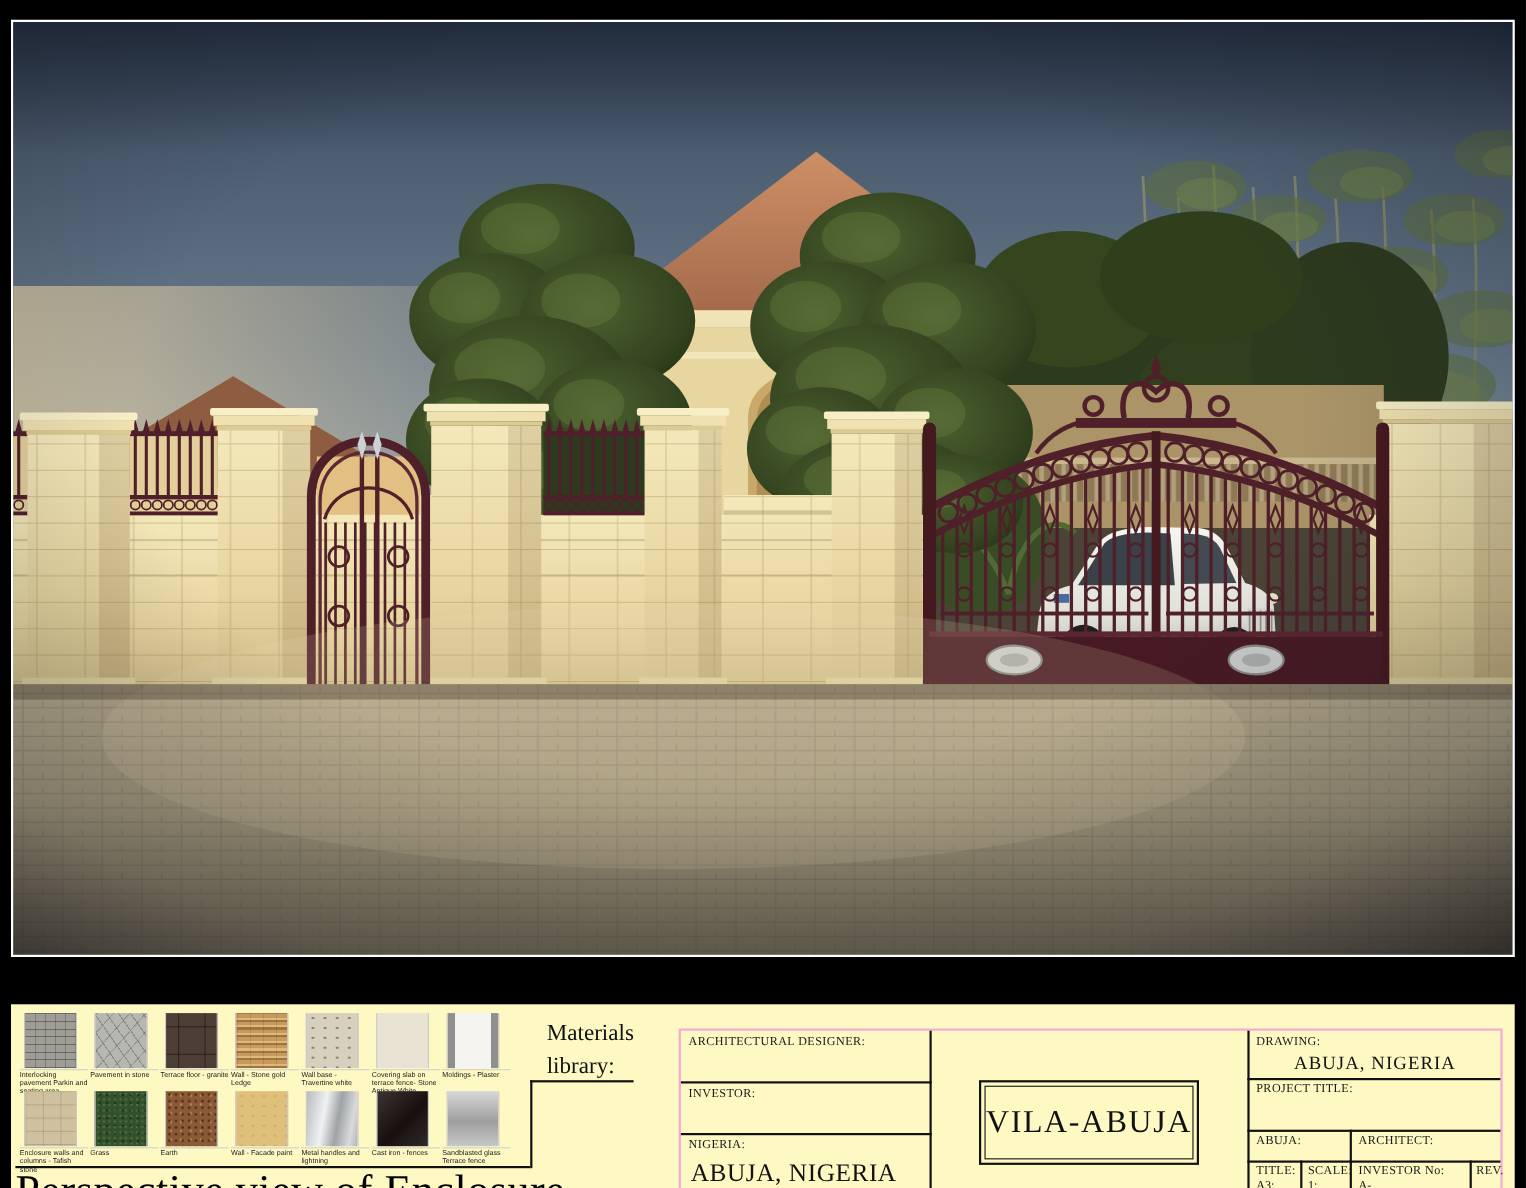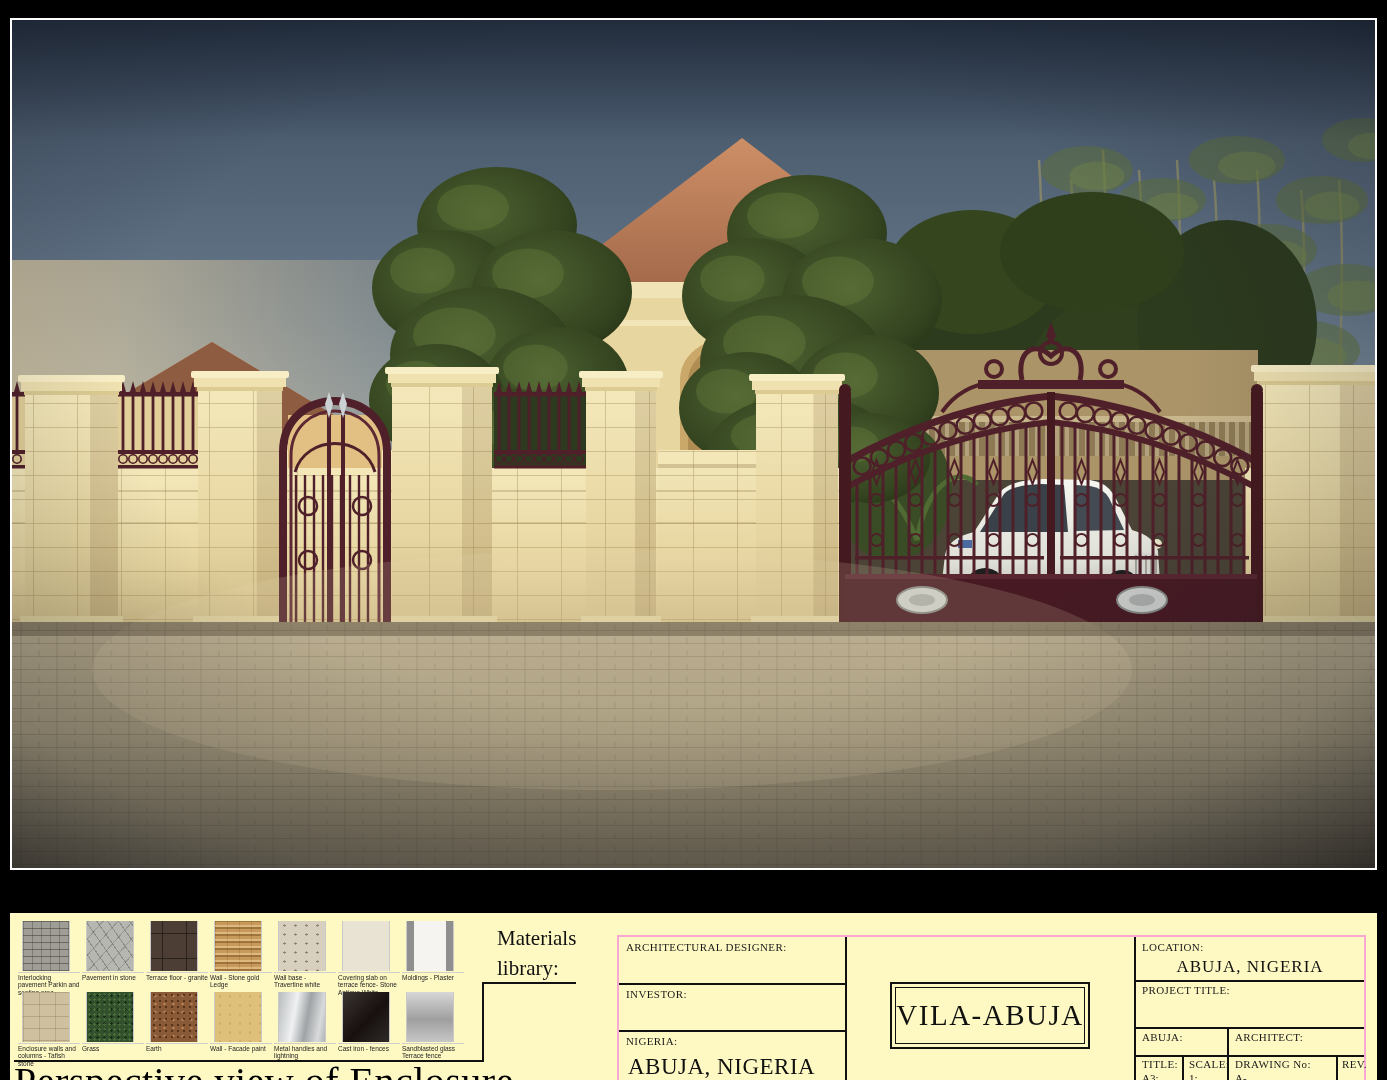--- a/index.html
+++ b/index.html
@@ -35,21 +35,21 @@
   .mat-lib-label{position:absolute;left:487px;top:10px;width:100px;font-size:21px;line-height:1.45;color:#111;}
   .view-title{position:absolute;left:4px;top:146px;font-size:40px;letter-spacing:.5px;color:#000;white-space:nowrap;line-height:46px;}
   
   .tblock{position:absolute;left:607px;top:22px;width:749px;height:153px;
        border:2px solid #f9a8d4;box-sizing:border-box;}
   .tb-line{position:absolute;background:#111;}
   .tb-label{position:absolute;font-size:11px;letter-spacing:.4px;color:#1a1a1a;}
   .tb-val-lg{position:absolute;font-size:23px;letter-spacing:.5px;}
   .tb-val-md{position:absolute;font-size:17px;letter-spacing:1px;text-align:center;}
   .tb-val-sm{position:absolute;font-size:11px;}
-  .logo-box{position:absolute;left:271px;top:45px;width:200px;height:67px;border:2px solid #111;box-sizing:border-box;}
+  .logo-box{position:absolute;left:271px;top:45px;width:200px;height:77px;border:2px solid #111;box-sizing:border-box;}
   .logo-inner{position:absolute;left:3px;top:3px;right:3px;bottom:3px;border:1px solid #111;
        display:flex;align-items:center;justify-content:center;font-size:29px;letter-spacing:1.5px;}
 </style>
 </head>
 <body>
 
 <div class="render-frame">
 <svg id="scene" width="1363" height="848" viewBox="0 0 1363 848">
   <defs>
     <linearGradient id="skyG" x1="0" y1="0" x2="0" y2="1">
@@ -636,26 +636,26 @@
 
     <div class="tb-label" style="left:7px;top:4px">ARCHITECTURAL DESIGNER:</div>
     <div class="tb-label" style="left:7px;top:51px">INVESTOR:</div>
     <div class="tb-label" style="left:7px;top:98px">NIGERIA:</div>
     <div class="tb-val-lg" style="left:9px;top:117px">ABUJA, NIGERIA</div>
 
     <div class="logo-box">
       <div class="logo-inner">VILA-ABUJA</div>
     </div>
 
-    <div class="tb-label" style="left:523px;top:4px">LOCATION:</div>
+    <div class="tb-label" style="left:523px;top:4px">DRAWING:</div>
     <div class="tb-val-md" style="left:517px;top:20px;width:228px">ABUJA, NIGERIA</div>
     <div class="tb-label" style="left:523px;top:47px">PROJECT  TITLE:</div>
     <div class="tb-label" style="left:523px;top:94px">ABUJA:</div>
     <div class="tb-label" style="left:616px;top:94px">ARCHITECT:</div>
     <div class="tb-label" style="left:523px;top:121px">TITLE:</div>
     <div class="tb-val-sm" style="left:523px;top:135px">A3:</div>
     <div class="tb-label" style="left:570px;top:121px">SCALE:</div>
     <div class="tb-val-sm" style="left:570px;top:135px">1:</div>
-    <div class="tb-label" style="left:616px;top:121px">DRAWING No:</div>
+    <div class="tb-label" style="left:616px;top:121px">INVESTOR No:</div>
     <div class="tb-val-sm" style="left:616px;top:135px">A-</div>
     <div class="tb-label" style="left:723px;top:121px">REV.</div>
   </div>
 </div>
 
 </body></html>

